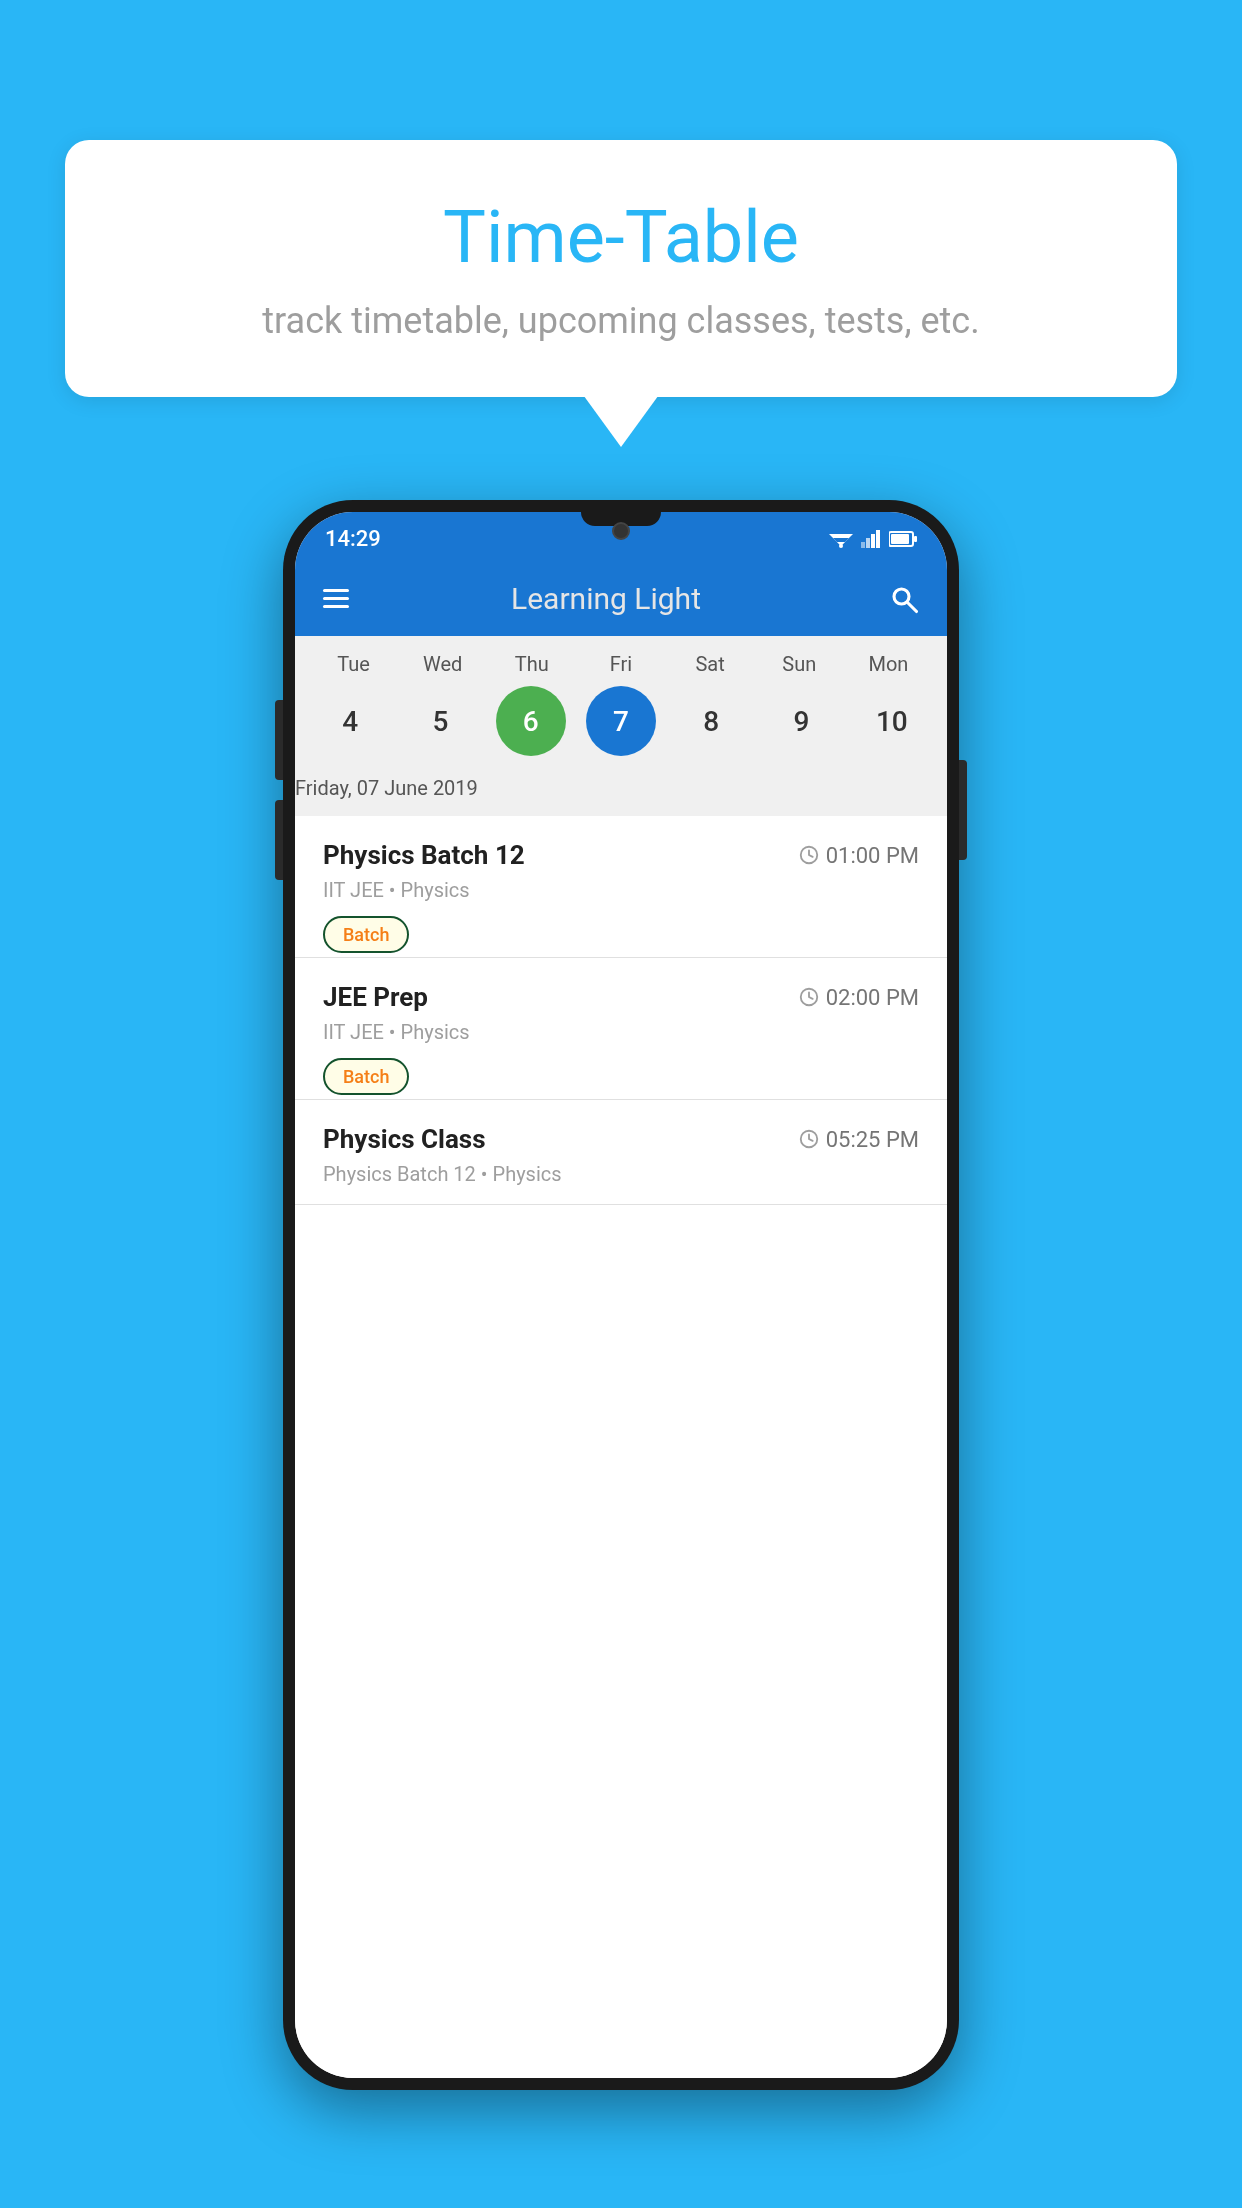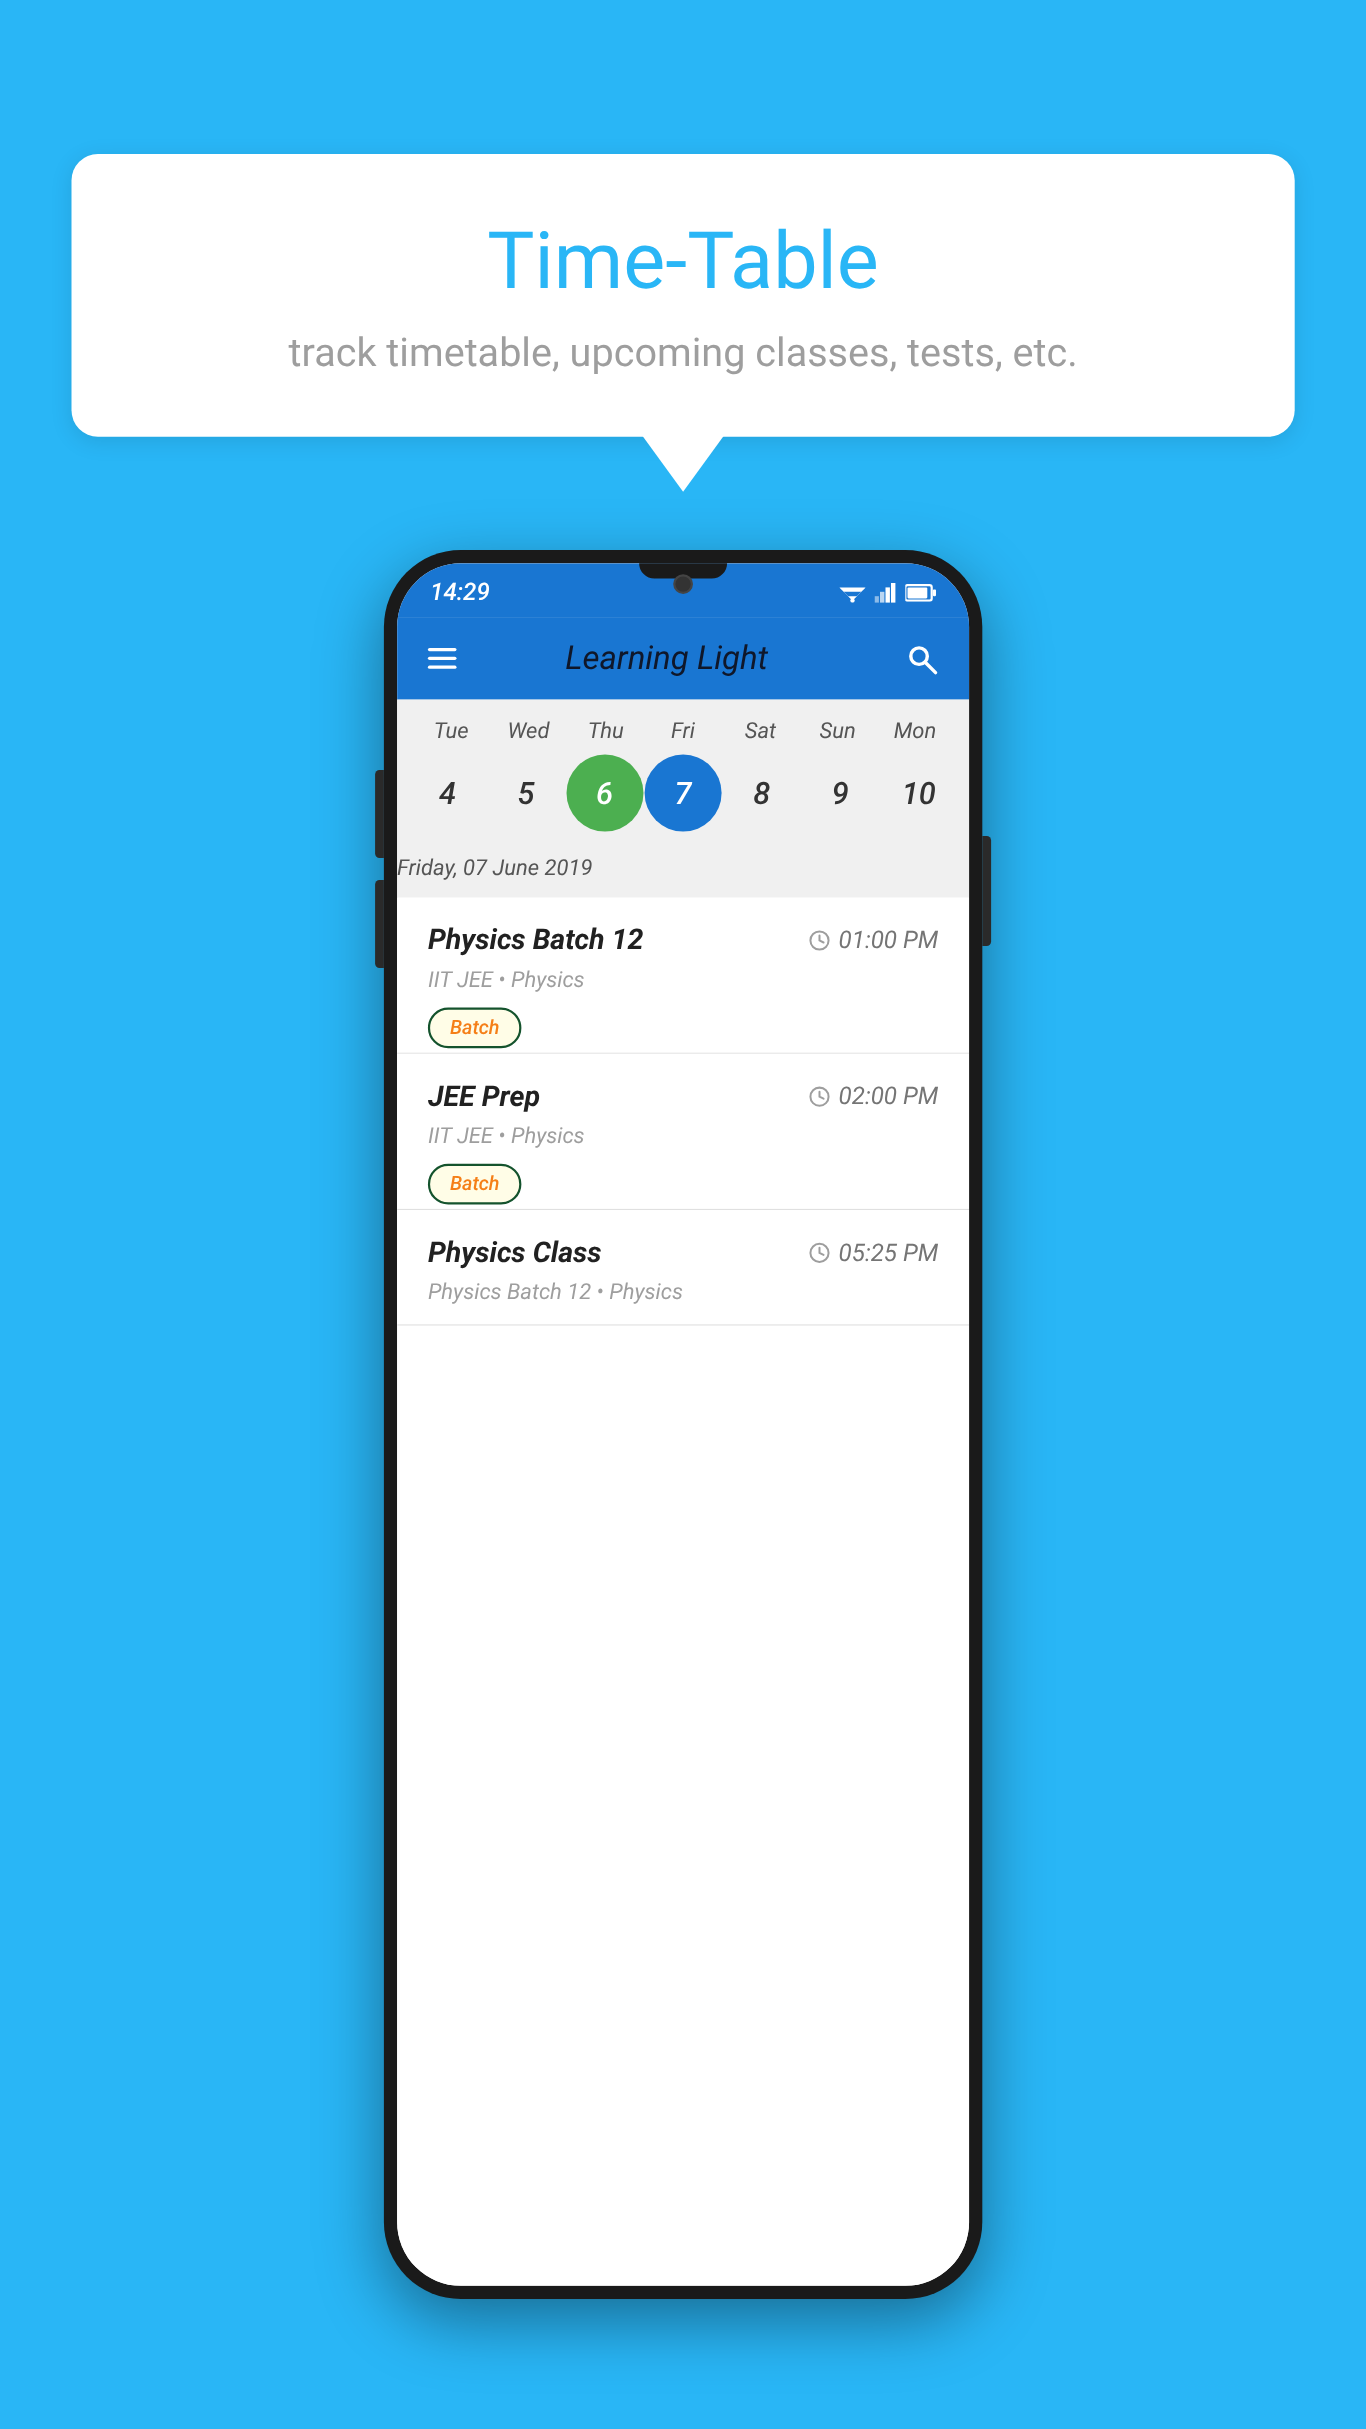--- a/index.html
+++ b/index.html
@@ -60,28 +60,27 @@
     .phone-wrapper {
       position: absolute;
       top: 500px;
       left: 65px;
       right: 65px;
       display: flex;
       justify-content: center;
     }
 
     .phone {
-      width: 544px;
+      width: 676px;
       height: 1590px;
       background: #1a1a1a;
       border-radius: 70px;
       padding: 12px;
       box-shadow: 0 20px 60px rgba(0,0,0,0.4);
       position: relative;
-      font-style: italic;
     }
 
     
     .phone-notch {
       position: absolute;
       top: 12px;
       left: 50%;
       transform: translateX(-50%);
       width: 80px;
       height: 14px;
@@ -192,21 +191,21 @@
 
     .hamburger span {
       width: 26px;
       height: 3px;
       background: white;
       border-radius: 2px;
     }
 
     .app-title {
       flex: 1;
-      color: #0f172a;
+      color: #e5e5e5;
       font-size: 30px;
       font-weight: 400;
       text-align: center;
       margin-left: -26px;
     }
 
     
     .calendar-strip {
       background: #f0f0f0;
       padding: 16px 0 0 0;

